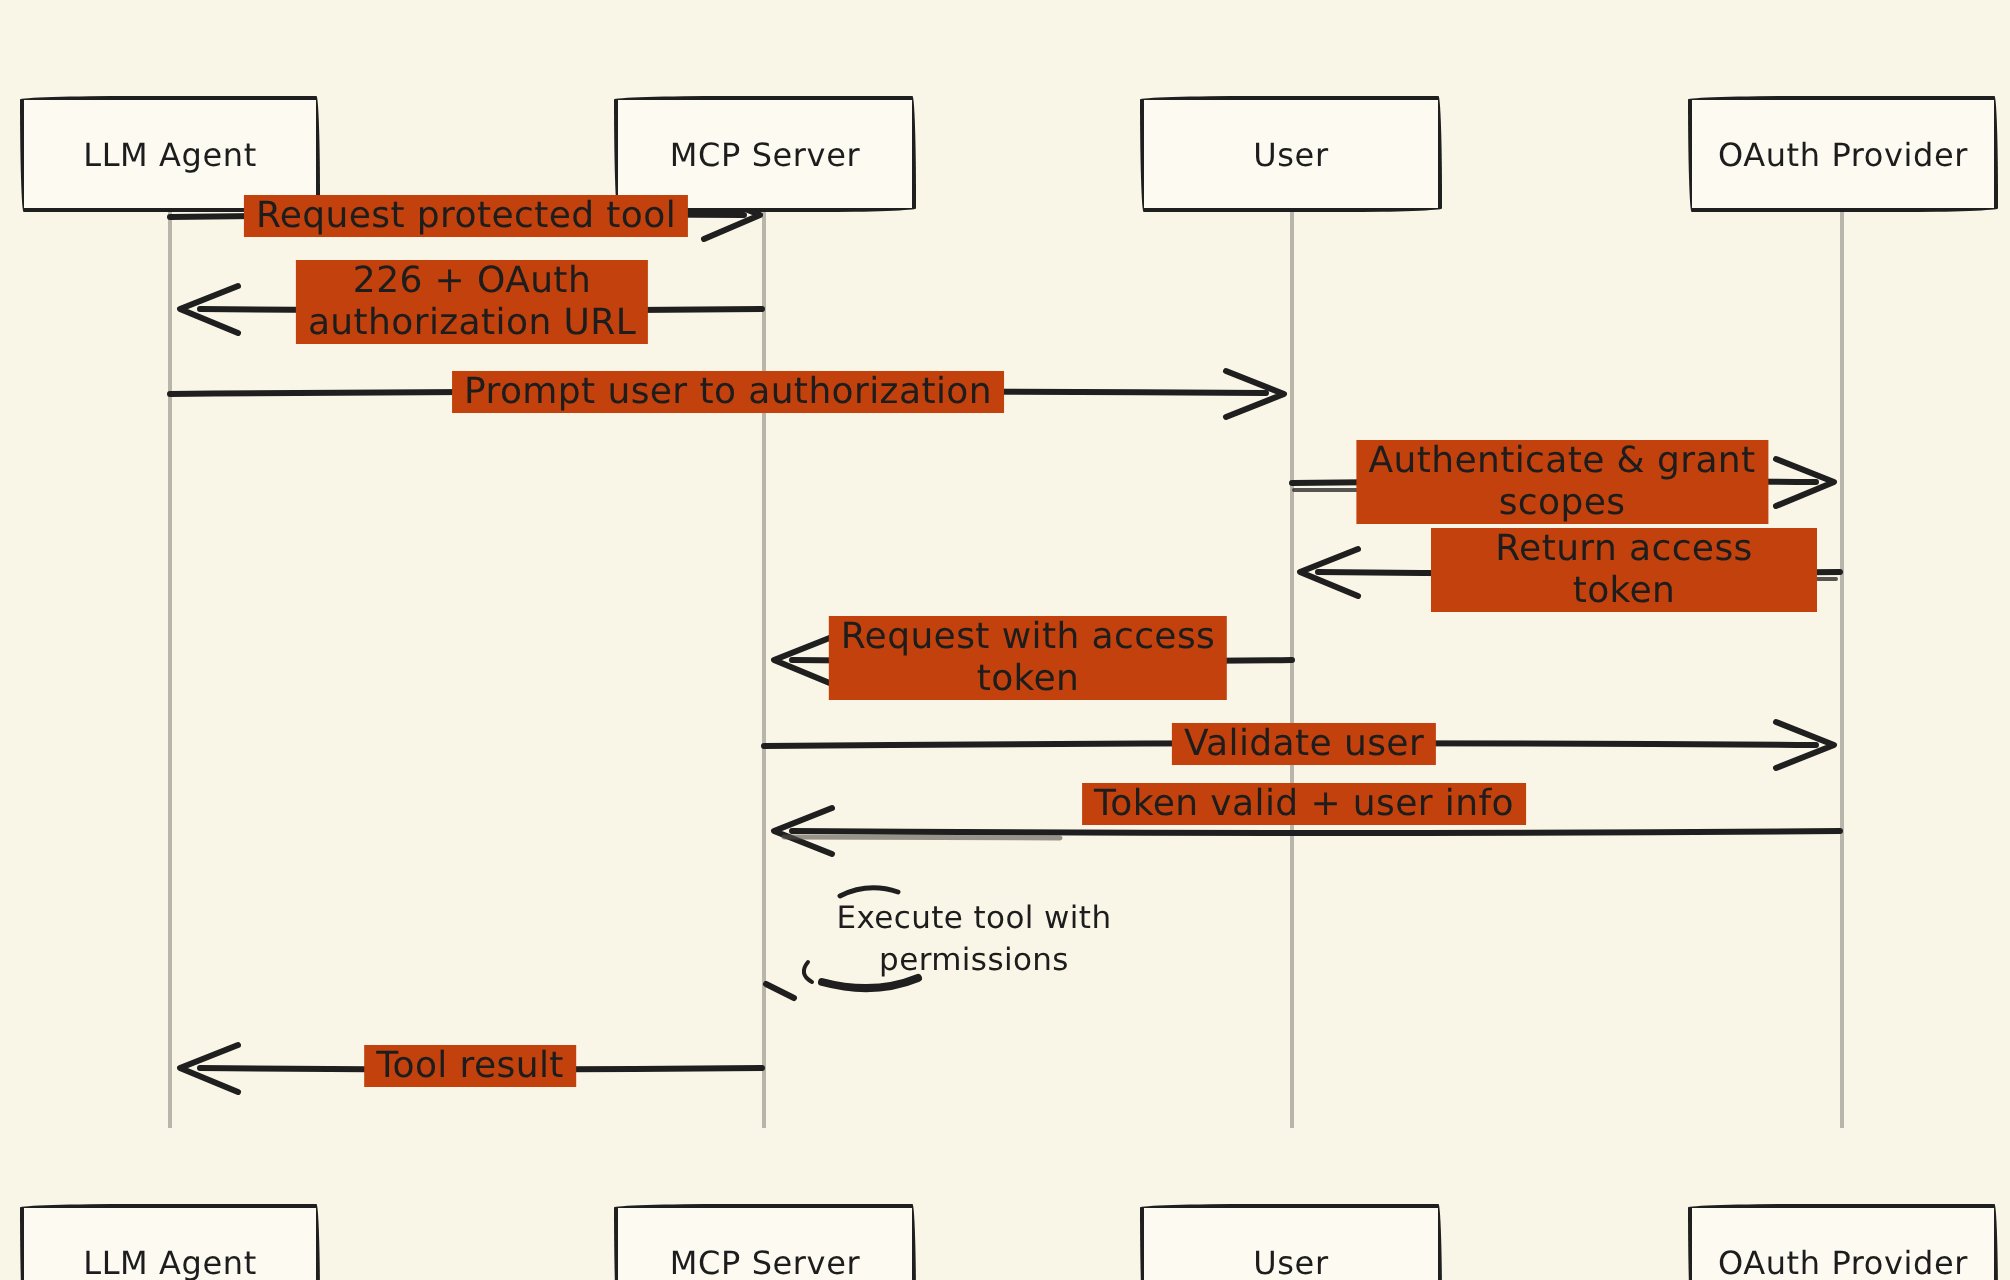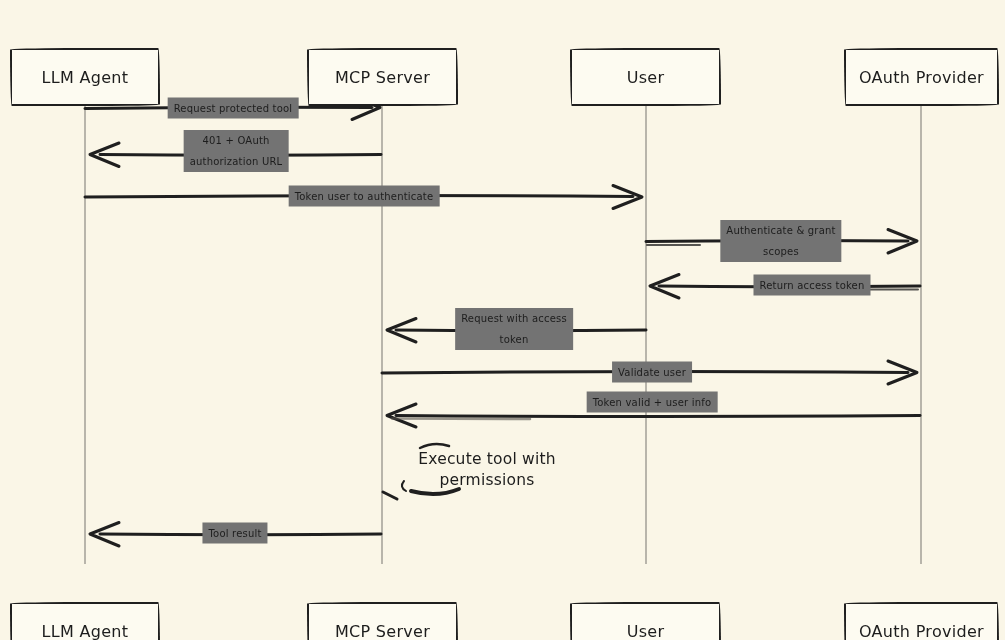--- a/index.html
+++ b/index.html
@@ -38,23 +38,23 @@
   svg.arrows {
     position: absolute;
     left: 0; top: 0;
     width: 1005px; height: 640px;
     z-index: 2;
     pointer-events: none;
   }
   .msg-label {
     position: absolute;
     transform: translate(-50%, -50%);
-    background: #737373;
+    background: #c2410c;
     padding: 0 6px;
-    font-size: 10px;
+    font-size: 18px;
     line-height: 21px;
     white-space: pre-line;
     text-align: center;
     z-index: 4;
     letter-spacing: 0.2px;
   }
   .note-label {
     position: absolute;
     transform: translate(-50%, -50%);
     font-size: 15.5px;
@@ -154,23 +154,23 @@
       <path d="M383 492 L397 499" stroke-width="3"></path>
     </g>
 
     <g>
       <path d="M381 534 Q240 535.5 100 534"></path>
       <path d="M119 522.5 L90 534 L119 546"></path>
     </g>
   </svg>
 
   <div class="msg-label" style="left:233px; top:108px">Request protected tool</div>
-  <div class="msg-label" style="left:236px; top:151px">401 + OAuth
+  <div class="msg-label" style="left:236px; top:151px">226 + OAuth
 authorization URL</div>
-  <div class="msg-label" style="left:364px; top:196px">Token user to authenticate</div>
+  <div class="msg-label" style="left:364px; top:196px">Prompt user to authorization</div>
   <div class="msg-label" style="left:781px; top:241px">Authenticate &amp; grant
 scopes</div>
   <div class="msg-label" style="left:812px; top:285px">Return access token</div>
   <div class="msg-label" style="left:514px; top:329px">Request with access
 token</div>
   <div class="msg-label" style="left:652px; top:372px">Validate user</div>
   <div class="msg-label" style="left:652px; top:402px">Token valid + user info</div>
   <div class="note-label" style="left:451px; top:470px">Execute tool with
 permissions</div>
   <div class="msg-label" style="left:235px; top:533px">Tool result</div>

